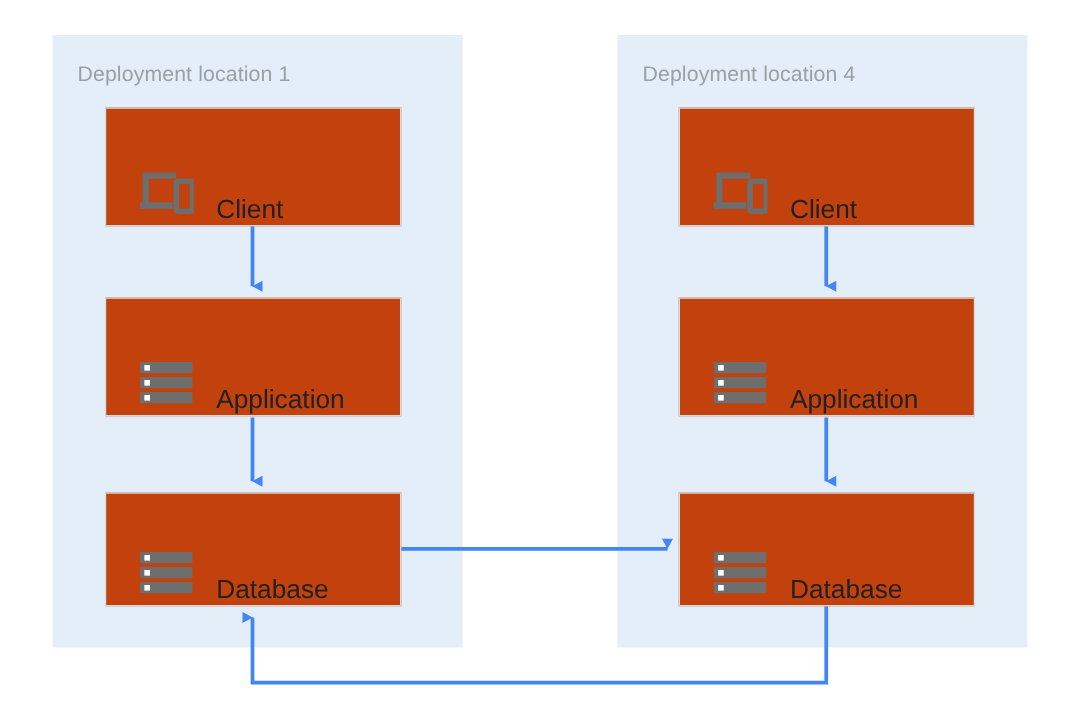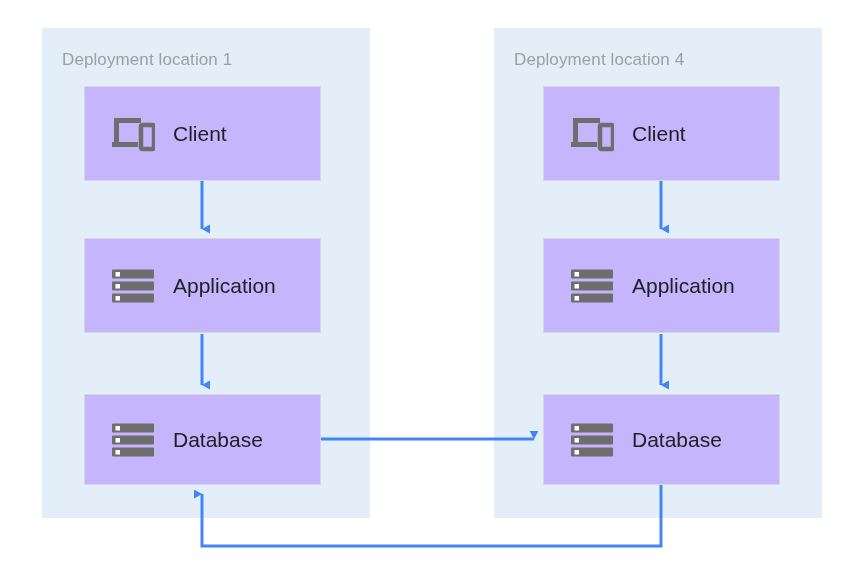--- a/index.html
+++ b/index.html
@@ -27,25 +27,25 @@
     position: absolute;
     font-family: "Liberation Sans", sans-serif;
     font-size: 17px;
     color: #9AA0A6;
     letter-spacing: 0.1px;
     white-space: nowrap;
     line-height: 20px;
   }
   .node {
     position: absolute;
-    background: #c4b5fd;
+    background: #c2410c;
     border: 1px solid #D6D9DC;
     box-sizing: border-box;
     display: flex;
-    align-items: center;
+    align-items: flex-end;
     padding-left: 22px;
   }
   .node-icon {
     flex: 0 0 auto;
     width: 52px;
     height: 52px;
     display: flex;
     align-items: center;
     justify-content: center;
   }

